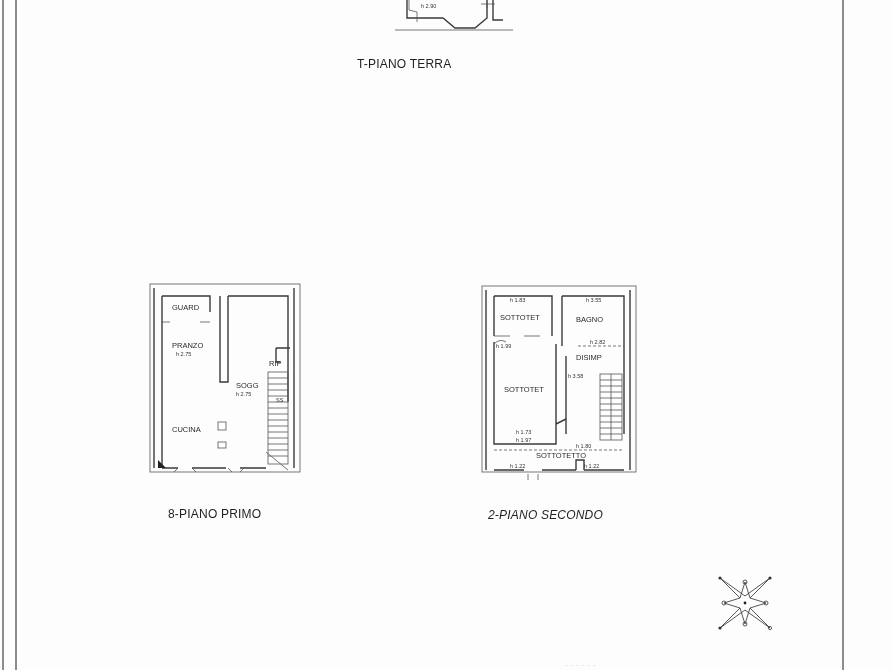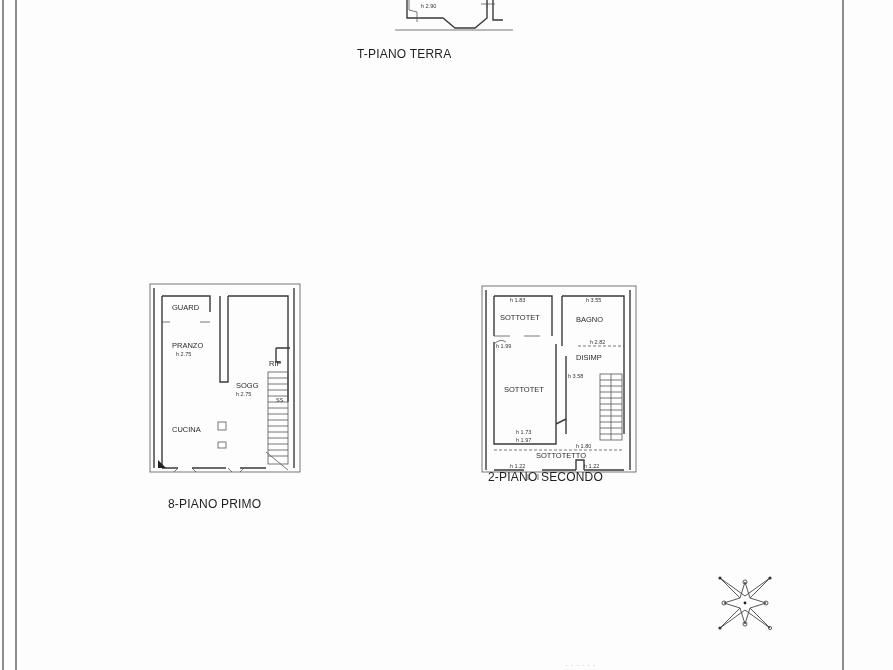--- a/index.html
+++ b/index.html
@@ -1,21 +1,21 @@
 <!DOCTYPE html>
 <html><head>
 <meta charset="utf-8">
 <style>
   html, body { margin: 0; padding: 0; background: #ffffff; }
   body { width: 893px; height: 670px; position: relative; overflow: hidden;
          font-family: "Liberation Sans", sans-serif; color: #222; }
   .page { position: absolute; left: 0; top: 0; width: 893px; height: 670px; background: #fdfdfd; }
   .border-line { position: absolute; top: 0; height: 670px; background: #8c8c8c; }
   .title { position: absolute; font-size: 12px; font-weight: normal; letter-spacing: 0.2px;
-           color: #1f1f1f; white-space: nowrap; }
+           color: #1f1f1f; white-space: nowrap; margin-top: 10px; }
   svg.plan { position: absolute; overflow: visible; }
   .room { font-family: "Liberation Sans", sans-serif; font-size: 7.5px; fill: #2a2a2a; }
   .dim  { font-family: "Liberation Sans", sans-serif; font-size: 5.5px; fill: #333; }
   .wall { fill: none; stroke: #3a3a3a; stroke-width: 1.4; }
   .thin { fill: none; stroke: #555; stroke-width: 0.8; }
   .dash { fill: none; stroke: #555; stroke-width: 0.8; stroke-dasharray: 3 2; }
   .smudge { position: absolute; color: #c9c9c9; font-size: 9px; }
 </style>
 </head>
 <body>
@@ -104,21 +104,21 @@
     <text class="dim" x="16" y="64">h 1.99</text>
     <text class="dim" x="88" y="94">h 3.58</text>
     <text class="room" x="24" y="108">SOTTOTET</text>
     <text class="dim" x="36" y="150">h 1.73</text>
     <text class="dim" x="36" y="158">h 1.97</text>
     <text class="dim" x="96" y="164">h 1.80</text>
     <text class="room" x="56" y="174">SOTTOTETTO</text>
     <text class="dim" x="30" y="184">h 1.22</text>
     <text class="dim" x="104" y="184">h 1.22</text>
   </svg>
-  <div class="title" style="left:488px;top:470px;">2-PIANO SECONDO</div>
+  <div class="title" style="left:488px;top:498px;font-style:italic;">2-PIANO SECONDO</div>
 
   <svg class="plan" style="left:716px;top:574px;" width="58" height="58" viewBox="0 0 58 58">
     <g fill="none" stroke="#444" stroke-width="0.9">
       <path d="M29 8 L34 24 L50 29 L34 34 L29 50 L24 34 L8 29 L24 24 Z"></path>
       <path d="M4 4 L24 24 M54 4 L34 24 M54 54 L34 34 M4 54 L24 34"></path>
       <path d="M4 4 L29 22 L54 4 M4 54 L29 36 L54 54"></path>
       <circle cx="29" cy="8" r="2"></circle>
         <circle cx="29" cy="50" r="2"></circle>
       <circle cx="8" cy="29" r="2"></circle>
         <circle cx="50" cy="29" r="2"></circle>

